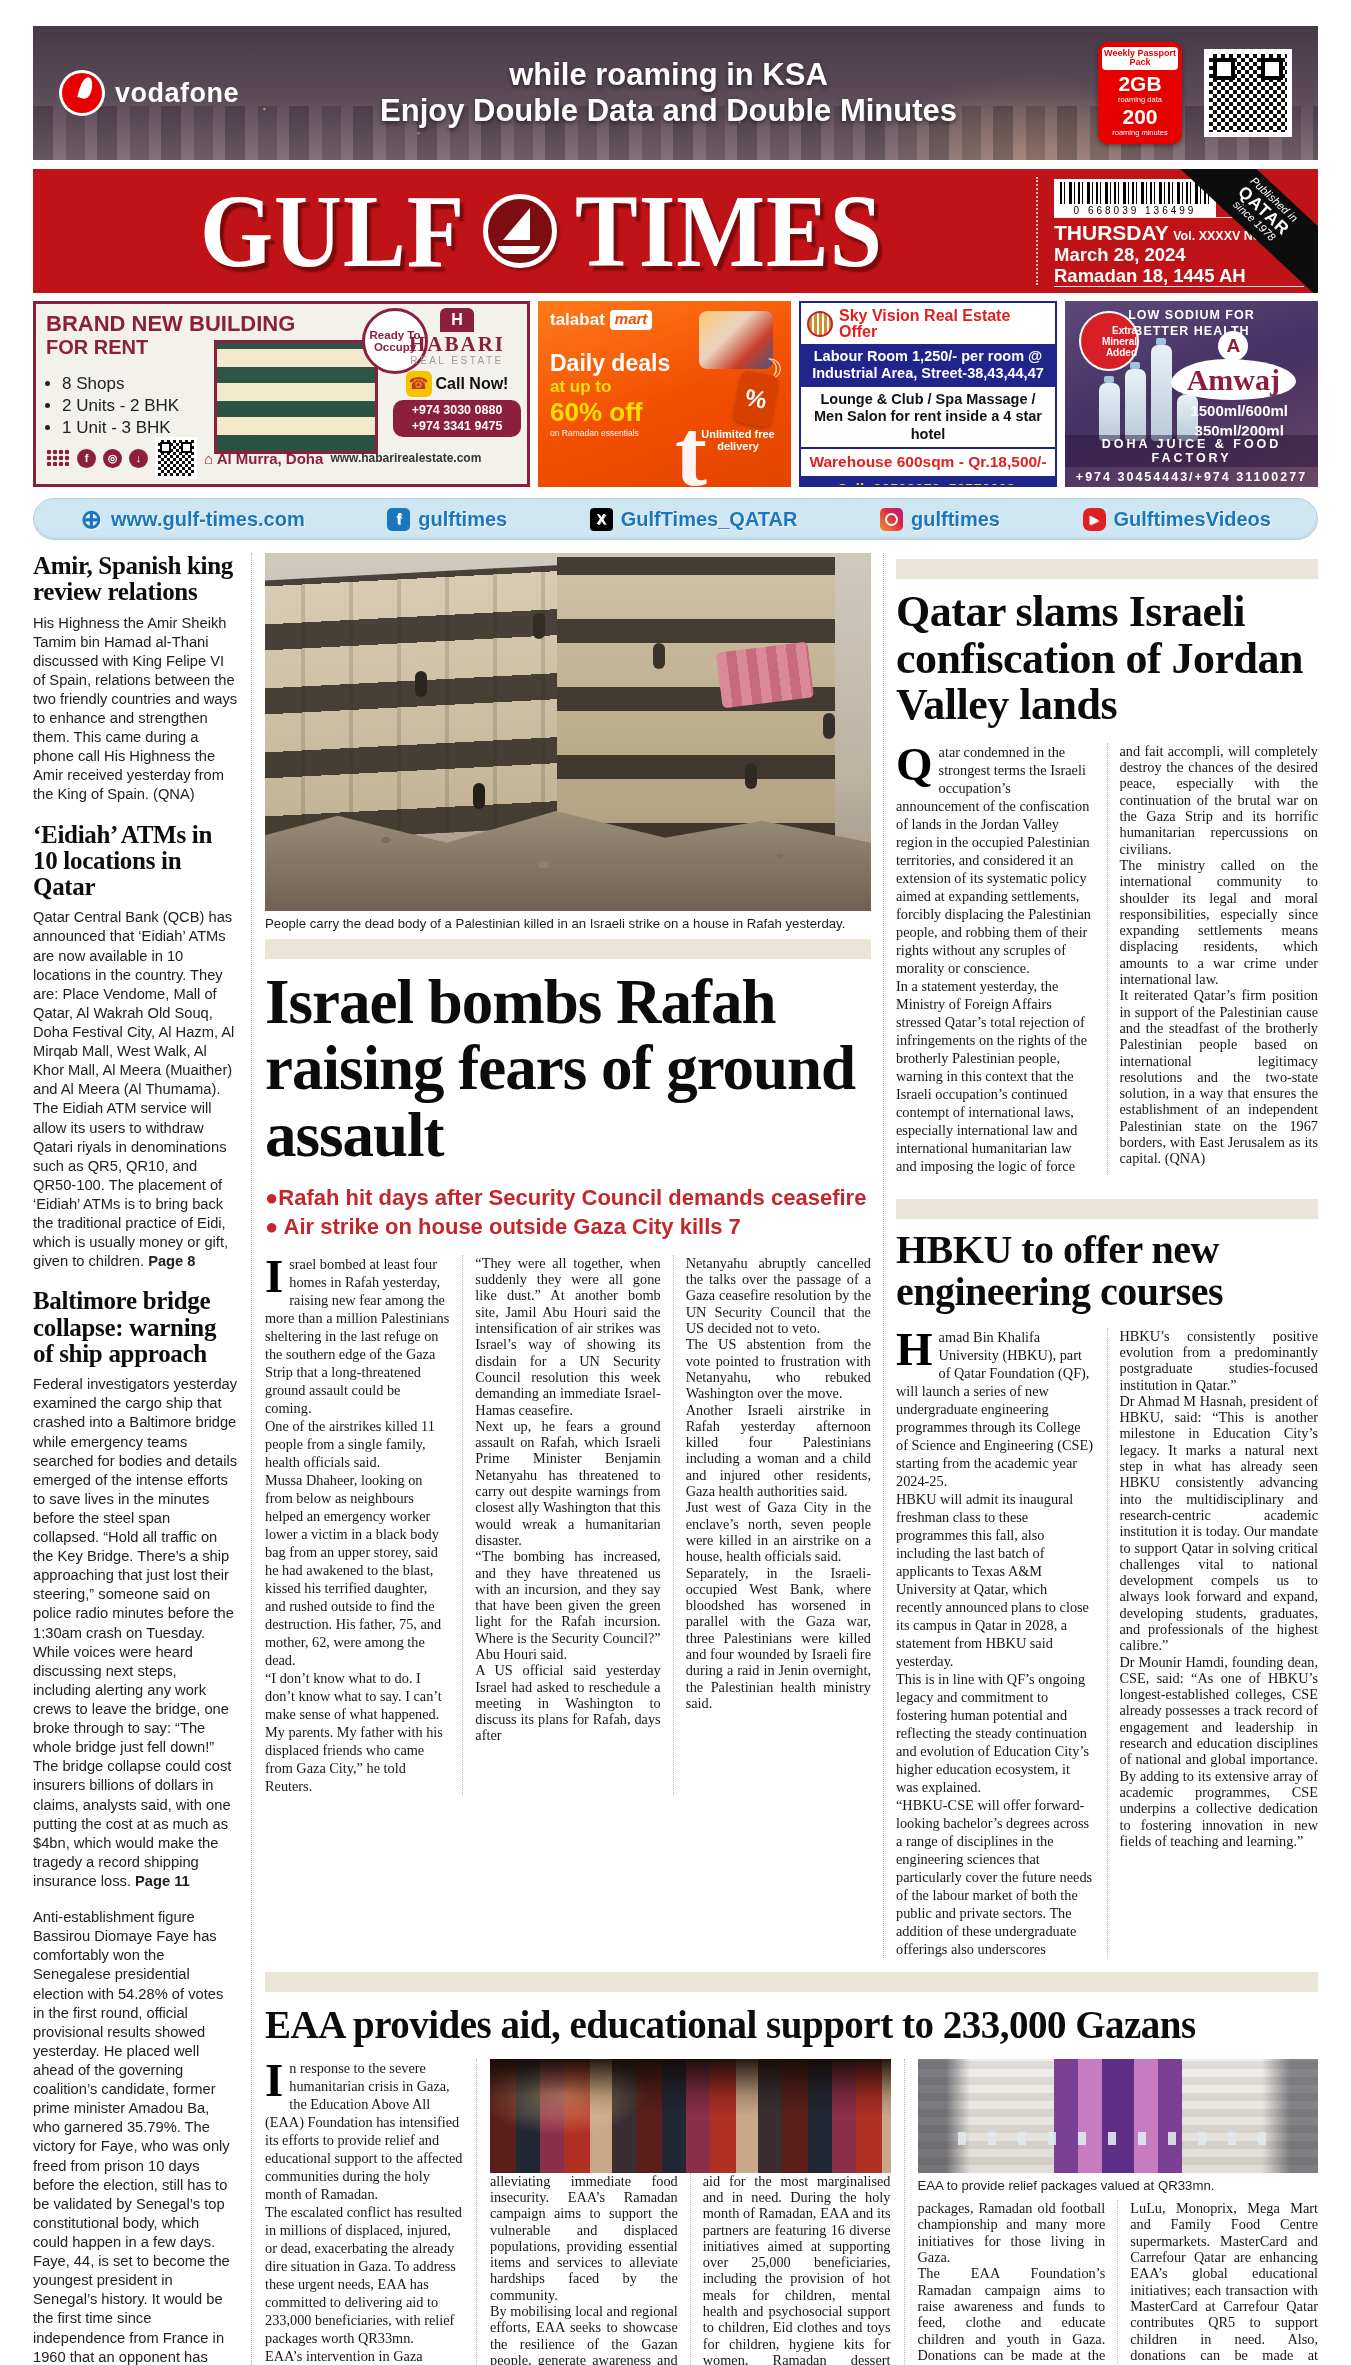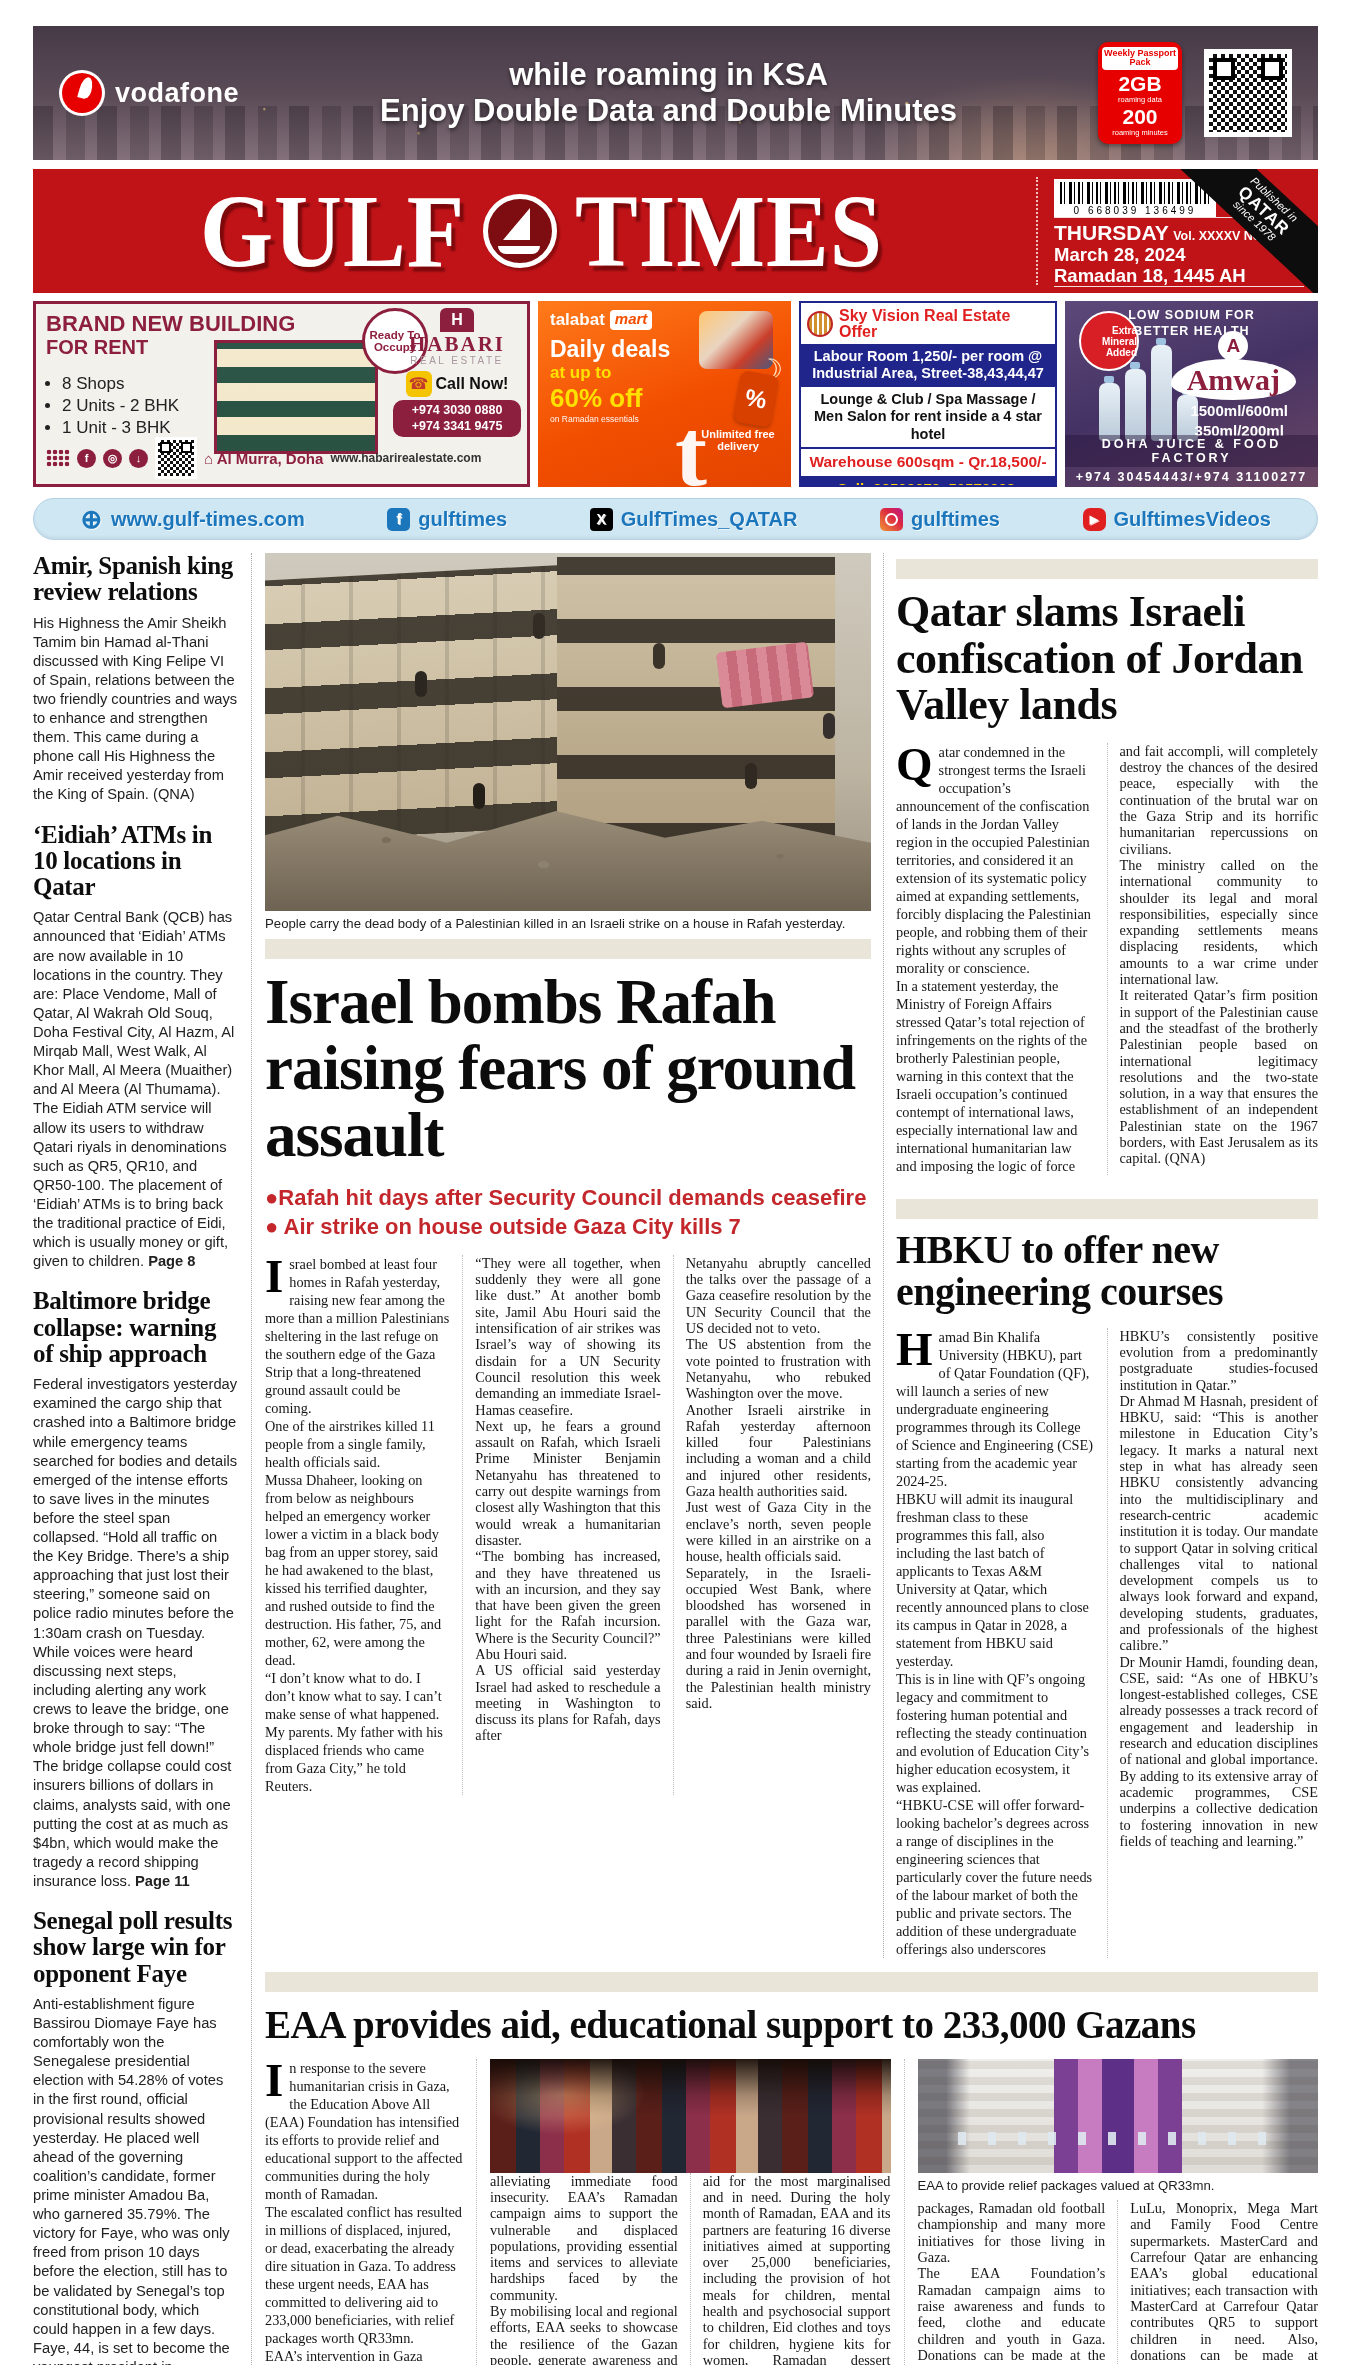--- a/index.html
+++ b/index.html
@@ -77,21 +77,21 @@
   .hb-soc{width:19px;height:19px;border-radius:50%;background:#8d1f3e;color:#fff;font-size:11px;font-weight:bold;text-align:center;line-height:19px;flex:none;}
   .qr.small{width:36px;height:36px;border-width:3px;background-size:6px 6px;flex:none;}
   .qr.small::before,.qr.small::after{width:7px;height:7px;border-width:2px;top:2px;}
   .qr.small::before{left:2px;} .qr.small::after{right:2px;}
   .hb-loc{color:#8d1f3e;font-size:15px;font-weight:bold;white-space:nowrap;}
   .hb-web{font-size:12px;color:#333;font-weight:bold;white-space:nowrap;}
 
   .ad-talabat{flex:0 0 253px;background:linear-gradient(160deg,#ff7a1a,#f24e00 55%,#e34400);color:#fff;padding:9px 12px;box-sizing:border-box;}
   .tb-logo{font-weight:bold;font-size:17px;display:flex;gap:5px;}
   .tb-mart{background:#fff;color:#f24e00;border-radius:4px;padding:0 5px;font-style:italic;font-size:15px;}
-  .tb-line1{font-size:23px;font-weight:bold;margin-top:6px;}
+  .tb-line1{font-size:23px;font-weight:bold;margin-top:20px;}
   .tb-line2{color:#ffe100;font-size:17px;font-weight:bold;}
   .tb-line3{color:#ffe100;font-size:26px;font-weight:bold;}
   .tb-line4{font-size:8.5px;opacity:.95;}
   .tb-t{position:absolute;right:84px;bottom:-14px;color:rgba(255,255,255,.95);font-size:96px;font-weight:bold;font-family:"Liberation Serif",serif;line-height:1;}
   .tb-bag{position:absolute;right:18px;top:10px;width:74px;height:58px;border-radius:8px;background:linear-gradient(135deg,#ffd27f,#e8e2d5 40%,#c43b2d 70%,#3a5a8c);opacity:.9;}
   .tb-deliver{position:absolute;right:10px;bottom:34px;width:86px;font-size:11px;font-weight:bold;text-align:center;line-height:1.15;}
   .tb-tag{position:absolute;right:16px;bottom:62px;width:38px;height:52px;background:#d84000;border-radius:8px;transform:rotate(10deg);color:#fff;font-size:24px;font-weight:bold;text-align:center;line-height:52px;box-shadow:0 2px 4px rgba(0,0,0,.25);}
   .tb-moon{position:absolute;right:8px;top:52px;font-size:28px;color:#ffe9c9;}
 
   .ad-sky{flex:0 0 258px;background:#fff;border:2px solid #20258c;box-sizing:border-box;display:flex;flex-direction:column;}
@@ -372,21 +372,20 @@
       </div>
       <div class="brief">
         <h3>‘Eidiah’ ATMs in 10 locations in Qatar</h3>
         <p class="brief-body"><span>Qatar Central Bank (QCB) has announced that ‘Eidiah’ ATMs are now available in 10 locations in the country. They are: Place Vendome, Mall of Qatar, Al Wakrah Old Souq, Doha Festival City, Al Hazm, Al Mirqab Mall, West Walk, Al Khor Mall, Al Meera (Muaither) and Al Meera (Al Thumama). The Eidiah ATM service will allow its users to withdraw Qatari riyals in denominations such as QR5, QR10, and QR50-100. The placement of ‘Eidiah’ ATMs is to bring back the traditional practice of Eidi, which is usually money or gift, given to children. </span><b class="pageref">Page 8</b></p>
       </div>
       <div class="brief">
         <h3>Baltimore bridge collapse: warning of ship approach</h3>
         <p class="brief-body"><span>Federal investigators yesterday examined the cargo ship that crashed into a Baltimore bridge while emergency teams searched for bodies and details emerged of the intense efforts to save lives in the minutes before the steel span collapsed. “Hold all traffic on the Key Bridge. There’s a ship approaching that just lost their steering,” someone said on police radio minutes before the 1:30am crash on Tuesday. While voices were heard discussing next steps, including alerting any work crews to leave the bridge, one broke through to say: “The whole bridge just fell down!” The bridge collapse could cost insurers billions of dollars in claims, analysts said, with one putting the cost at as much as $4bn, which would make the tragedy a record shipping insurance loss. </span><b class="pageref">Page 11</b></p>
       </div>
       <div class="brief">
-        <h3>Senegal poll results show large win for opponent Faye</h3>
         <p class="brief-body"><span>Anti-establishment figure Bassirou Diomaye Faye has comfortably won the Senegalese presidential election with 54.28% of votes in the first round, official provisional results showed yesterday. He placed well ahead of the governing coalition’s candidate, former prime minister Amadou Ba, who garnered 35.79%. The victory for Faye, who was only freed from prison 10 days before the election, still has to be validated by Senegal’s top constitutional body, which could happen in a few days. Faye, 44, is set to become the youngest president in Senegal’s history. It would be the first time since independence from France in 1960 that an opponent has won in the first round. (AFP)</span><b class="pageref"></b></p>
       </div>
 
     </aside>
 
     <div class="main-area">
       <div class="main-row">
 
         <section class="col-mid">
           <div class="main-photo">

